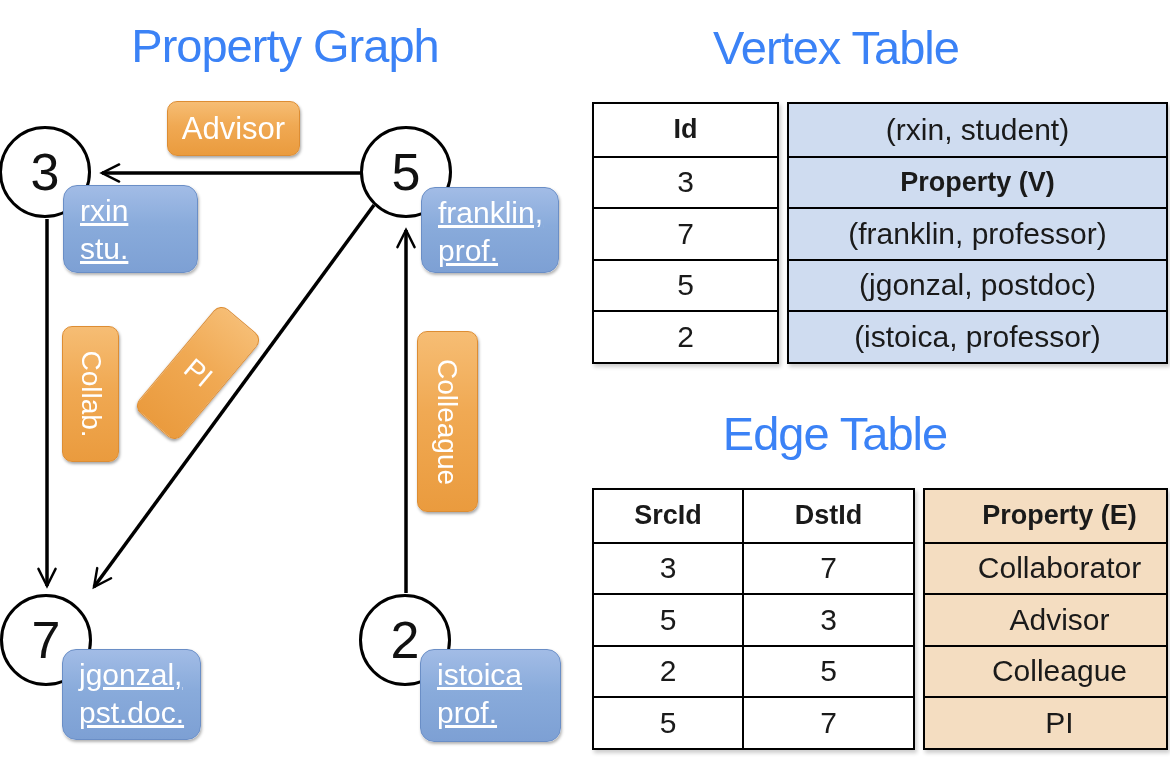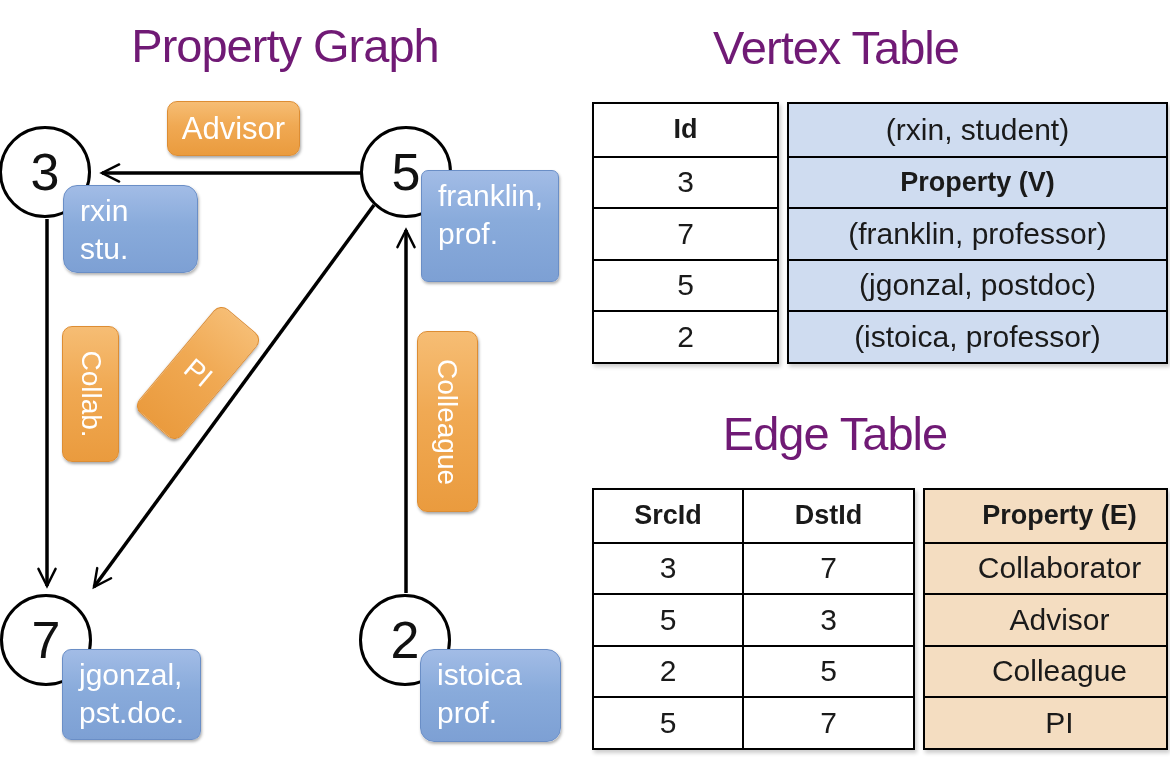--- a/index.html
+++ b/index.html
@@ -4,21 +4,21 @@
 <style>
   html,body{margin:0;padding:0;}
   body{
     width:1170px;height:760px;position:relative;overflow:hidden;background:#ffffff;
     font-family:"Liberation Sans", sans-serif;color:#1a1a1a;
   }
   .abs{position:absolute;}
 
   
   .big-title{
-    font-size:47px;font-weight:400;letter-spacing:-1px;color:#701a75;
+    font-size:47px;font-weight:400;letter-spacing:-1px;color:#3b82f6;
     text-align:center;white-space:nowrap;
   }
 
   
   .node{
     width:92px;height:92px;border:3.5px solid #000;border-radius:50%;
     background:#fff;box-sizing:border-box;display:flex;align-items:center;justify-content:center;
     z-index:2;
   }
   .node .nid{font-size:52px;font-weight:400;color:#111;}
@@ -36,21 +36,21 @@
   }
   .elabel span{white-space:nowrap;}
   .rot90 span{transform:rotate(90deg);}
 
   
   .vbox{
     background:linear-gradient(180deg,#a2bce6 0%,#89abdb 45%,#7da0d4 100%);
     border:1.5px solid #6a8ec6;border-radius:14px;
     box-shadow:1px 2px 3px rgba(0,0,0,0.3);
     color:#fff;font-size:30px;line-height:38px;
-    padding:6px 0 8px 16px;box-sizing:border-box;z-index:3;
+    padding:6px 0 8px 16px;box-sizing:border-box;z-index:3;text-decoration:underline;
   }
 
   
   .tbl-wrap{display:flex;}
   .t-col{
     border:2.5px solid #000;box-sizing:border-box;
     box-shadow:2px 3px 4px rgba(0,0,0,0.2);
     display:flex;flex-direction:column;flex:0 0 auto;background:#fff;
   }
   .t-col.grow{flex:1 1 auto;}
@@ -109,25 +109,25 @@
     <span>PI</span>
   </div>
   <div class="abs elabel rot90" style="left:417px;top:331px;width:61px;height:181px;font-size:28px;">
     <span>Colleague</span>
   </div>
 
   <div class="abs vbox" style="left:63px;top:185px;width:135px;height:88px;">
     <div>rxin</div>
     <div>stu.</div>
   </div>
-  <div class="abs vbox" style="left:421px;top:170px;width:138px;height:112px;border-radius:7px;">
+  <div class="abs vbox" style="left:421px;top:187px;width:138px;height:86px;">
     <div>franklin,</div>
     <div>prof.</div>
   </div>
-  <div class="abs vbox" style="left:62px;top:649px;width:139px;height:91px;border-radius:9px;">
+  <div class="abs vbox" style="left:62px;top:649px;width:139px;height:91px;">
     <div>jgonzal,</div>
     <div>pst.doc.</div>
   </div>
   <div class="abs vbox" style="left:420px;top:649px;width:141px;height:93px;">
     <div>istoica</div>
     <div>prof.</div>
   </div>
 </div>
 
 <div class="abs big-title" style="left:586px;top:20px;width:500px;">Vertex Table</div>

